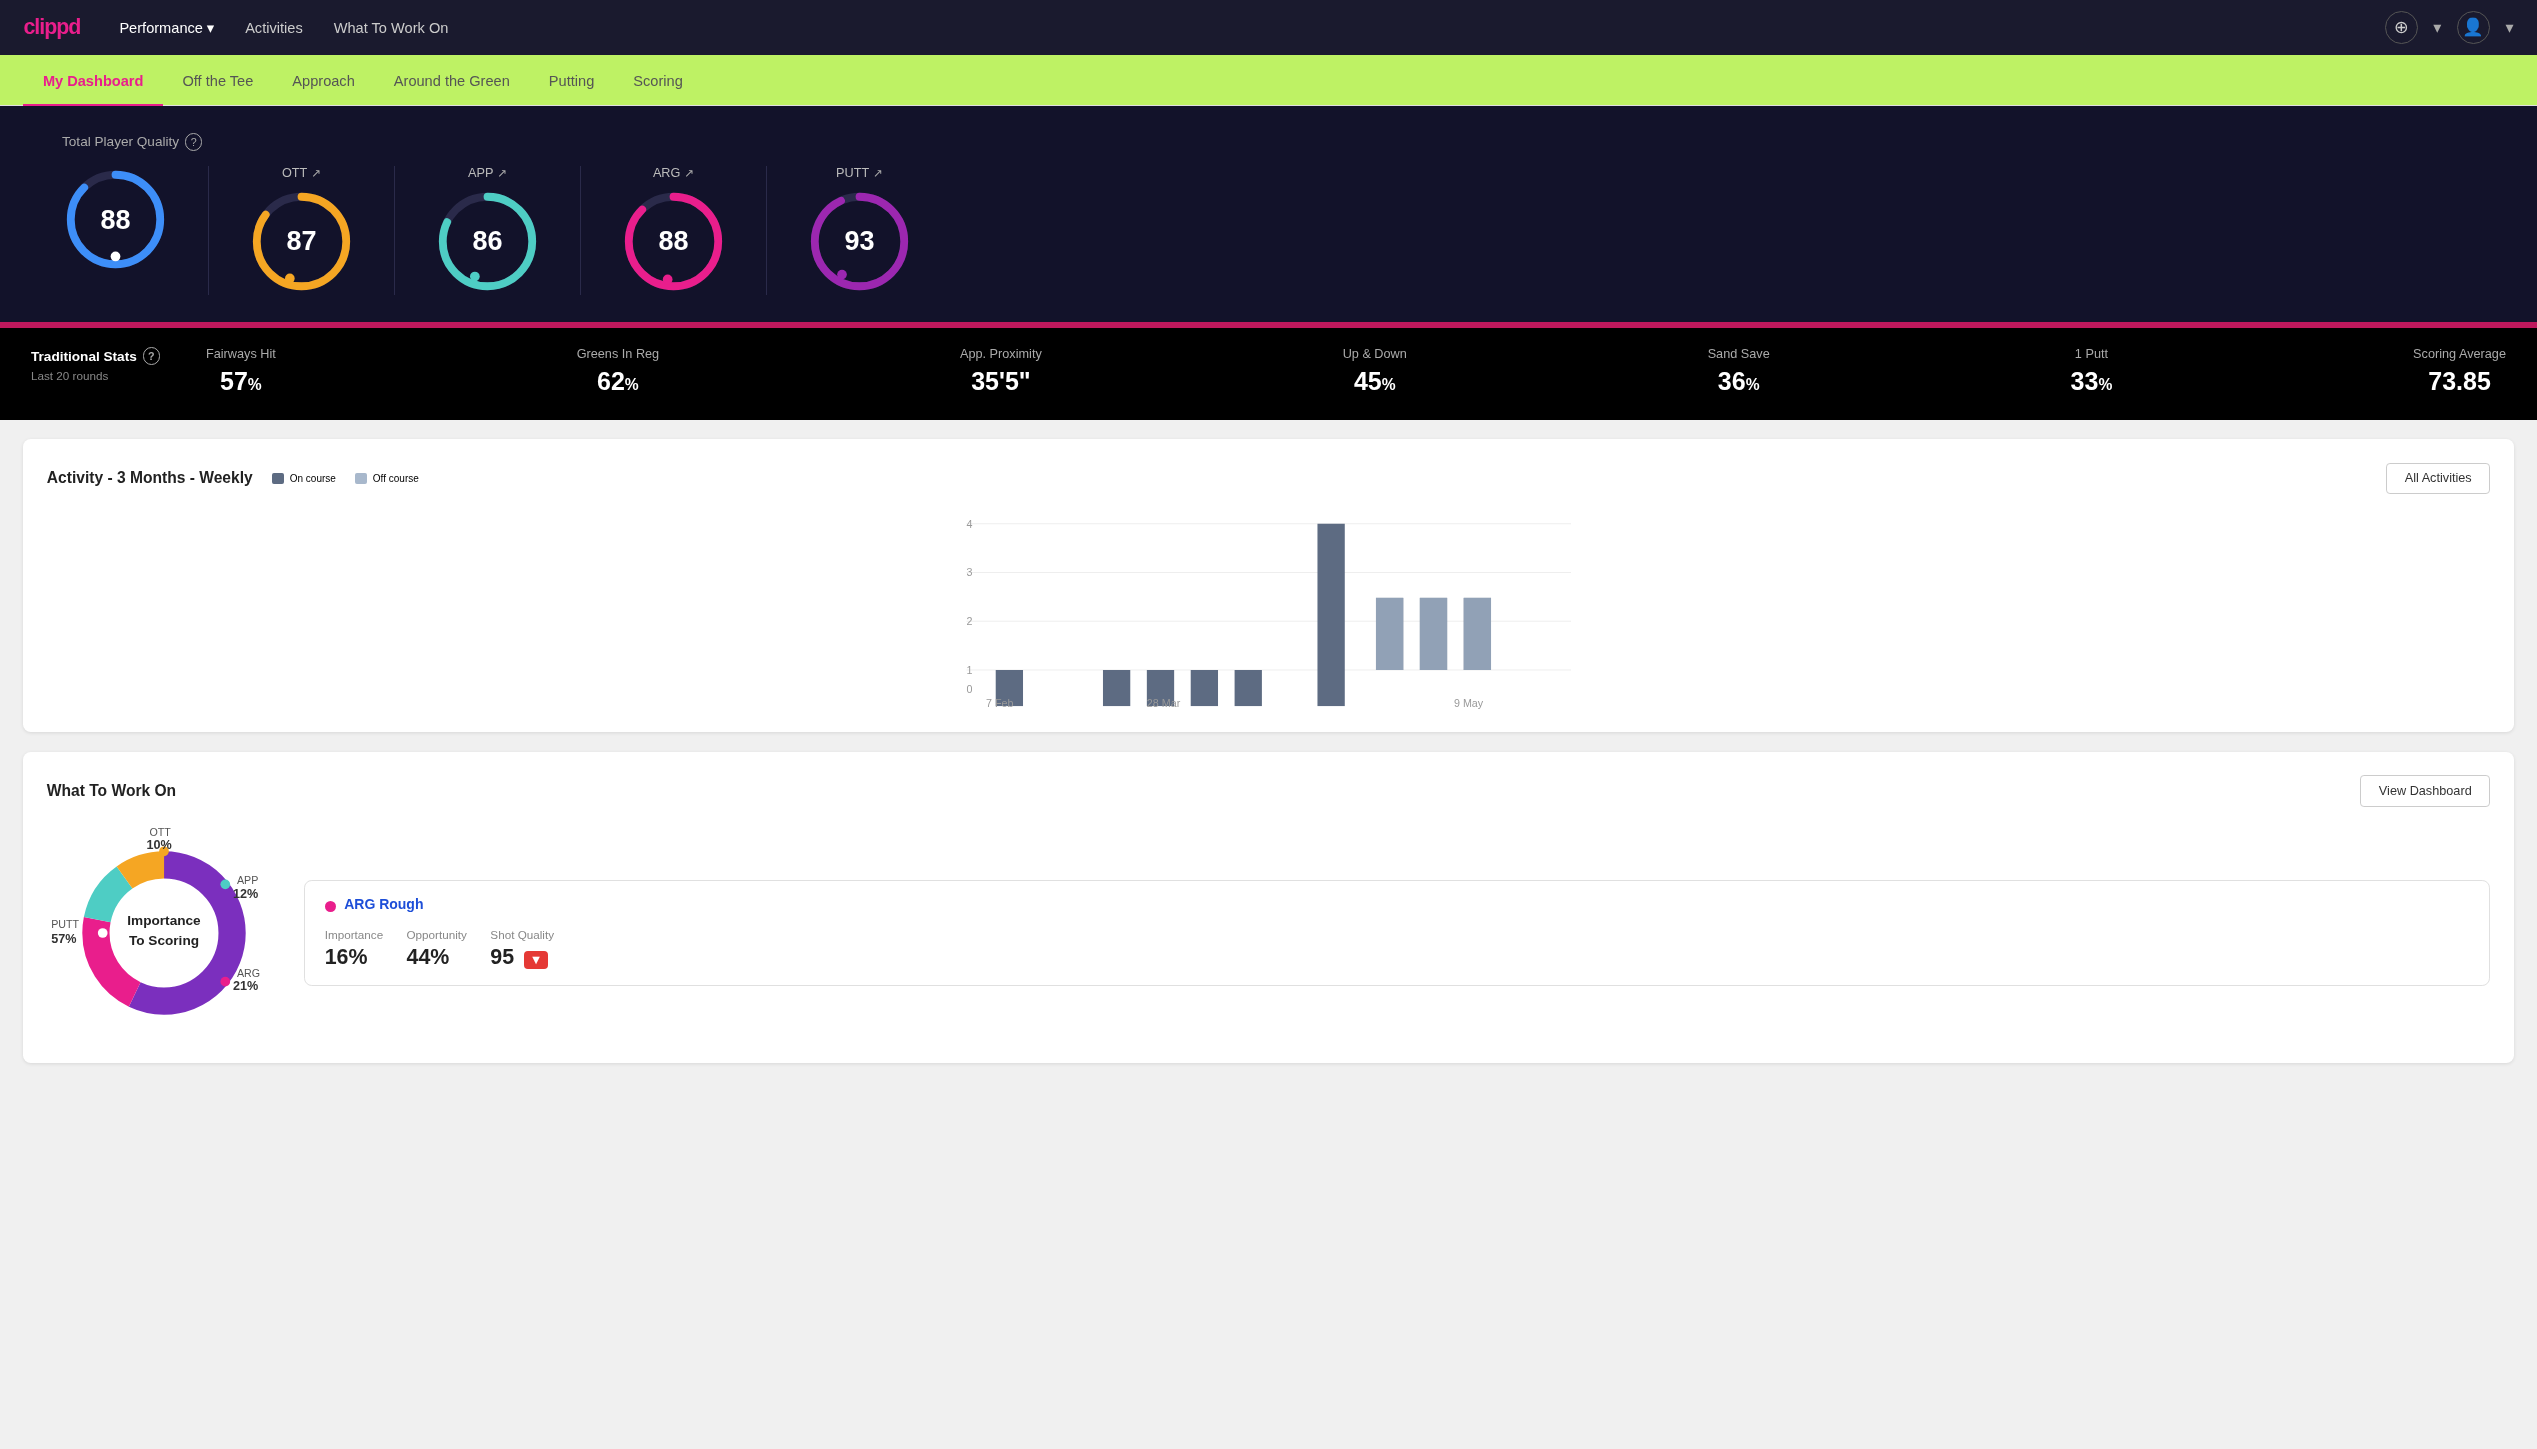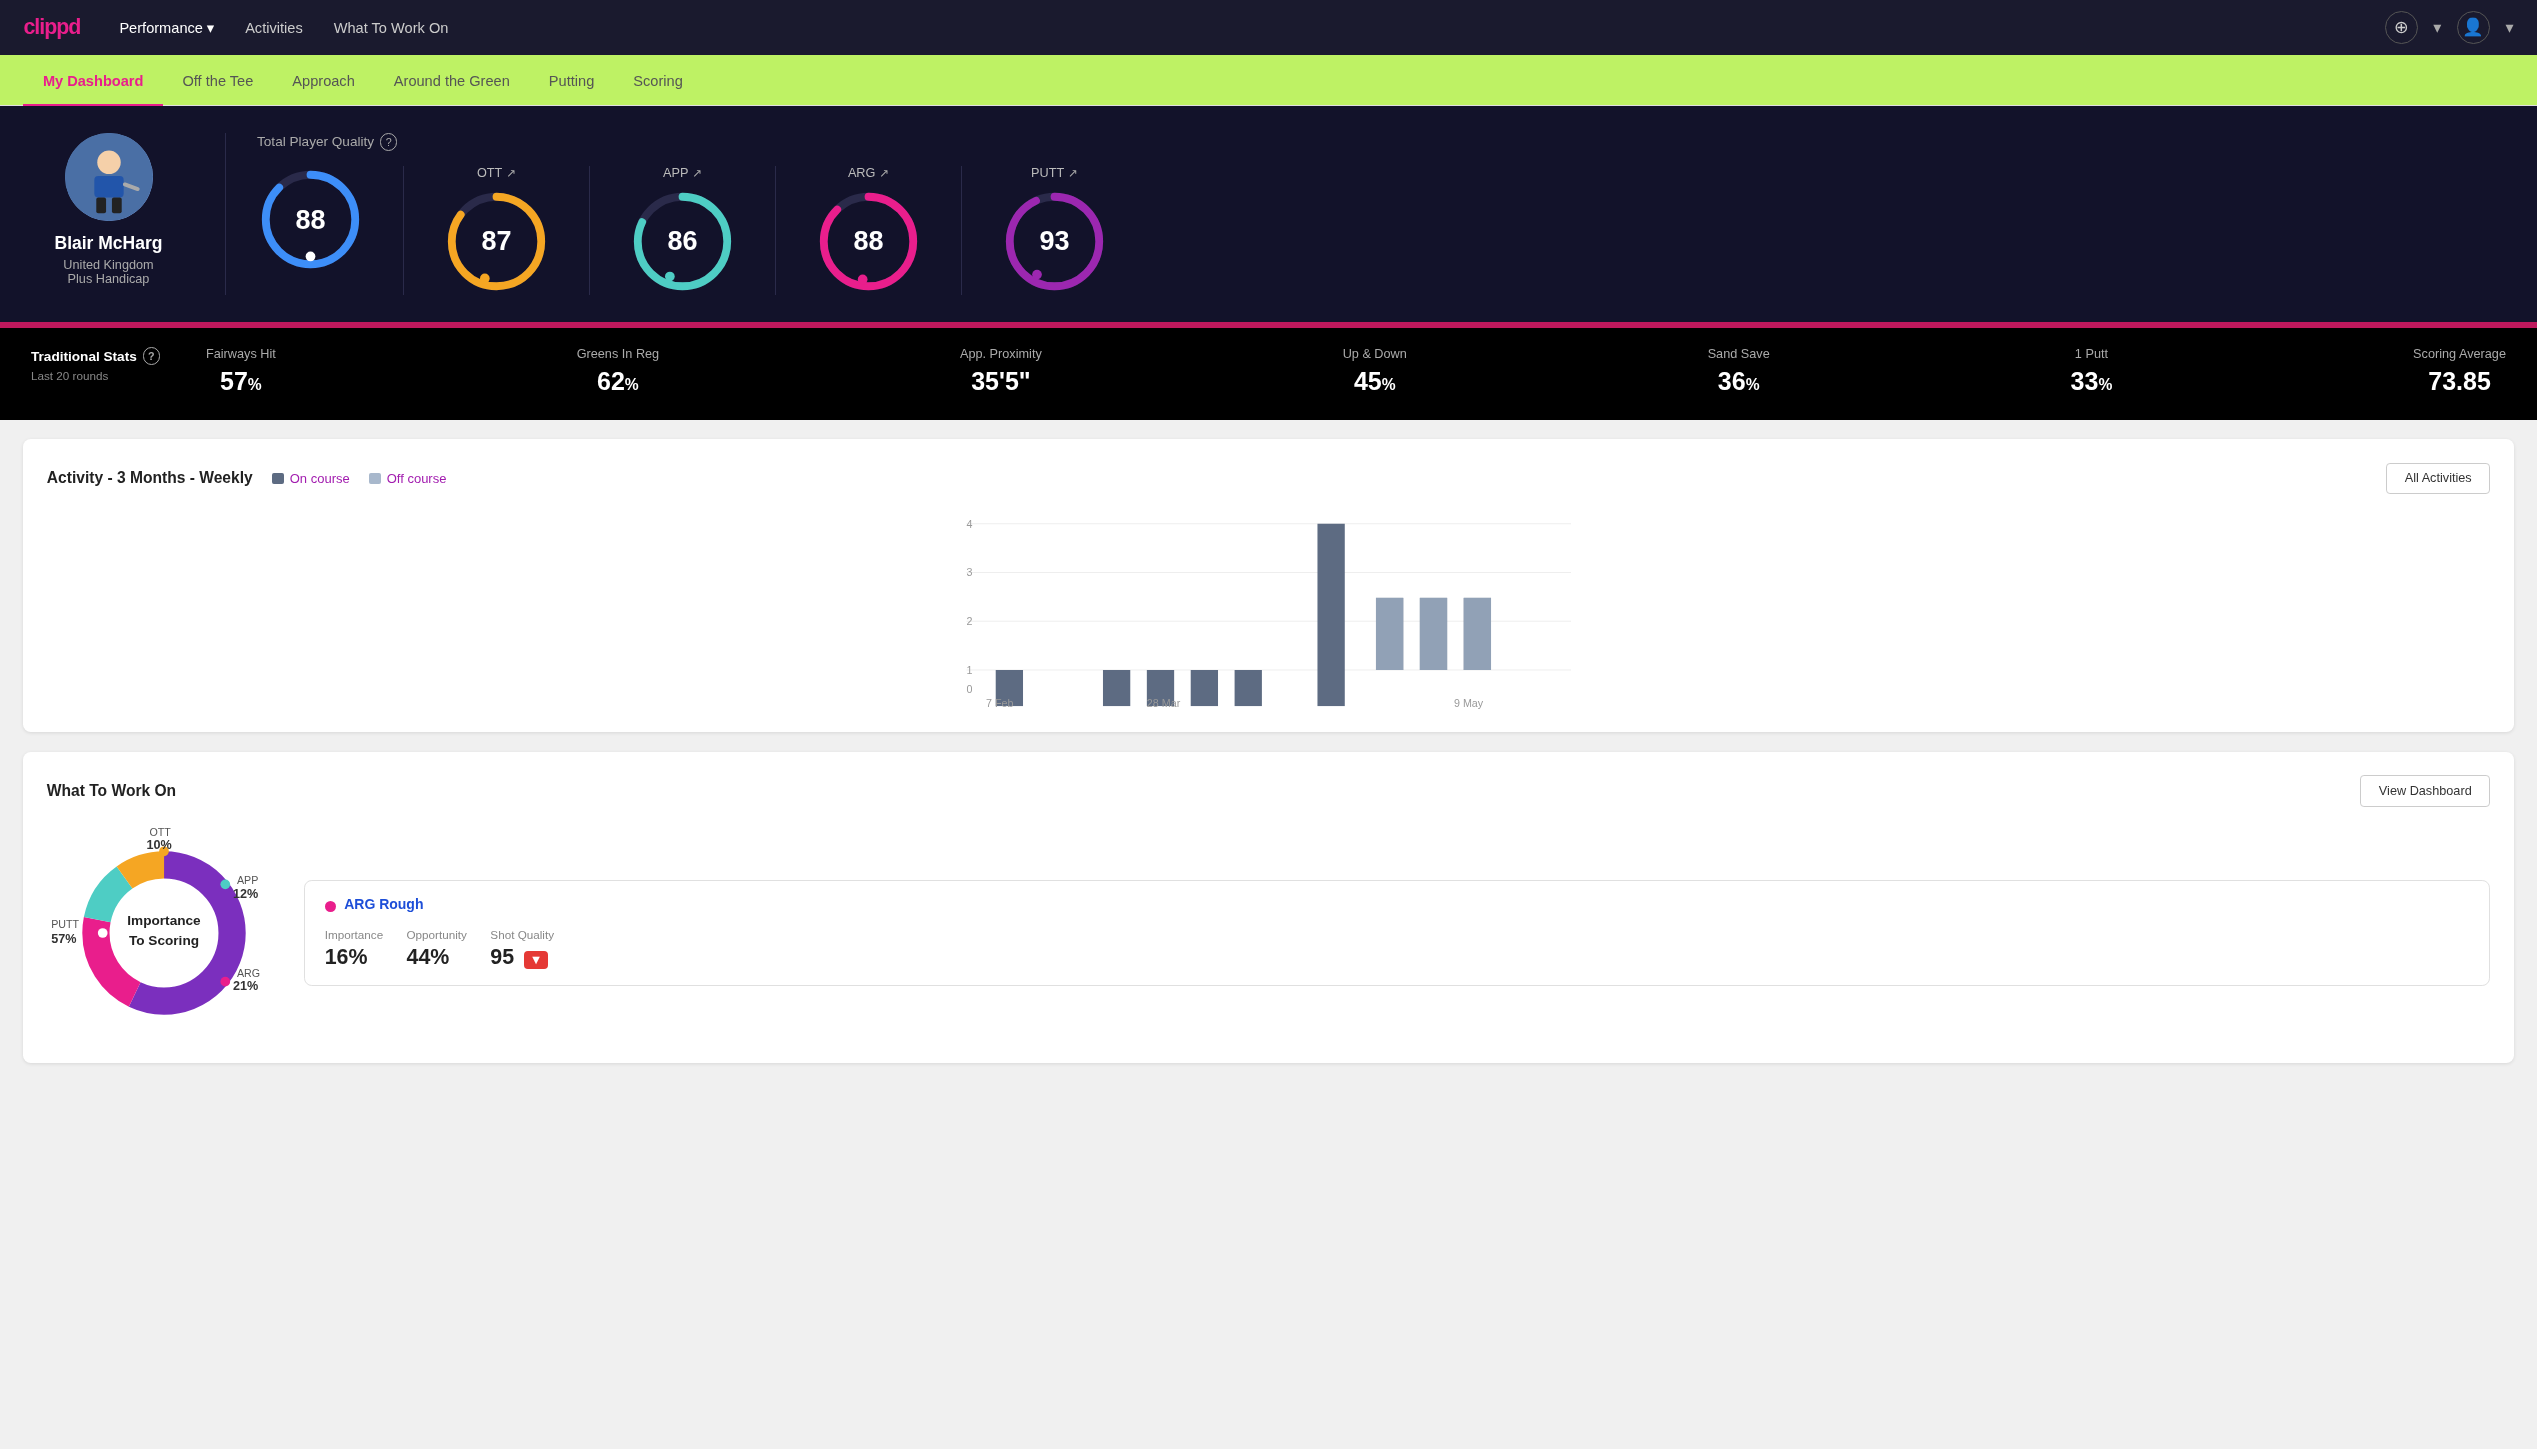--- a/index.html
+++ b/index.html
@@ -212,21 +212,21 @@
       cursor: pointer;
       color: #333;
     }
 
     
     .legend {
       display: flex;
       gap: 19.5px;
       align-items: center;
     }
-    .legend-item { display: flex; align-items: center; gap: 5.8px; font-size: 13px; color: #a21caf; }
+    .legend-item { display: flex; align-items: center; gap: 5.8px; font-size: 10px; color: #000000; }
     .legend-dot { width: 11.7px; height: 11.7px; border-radius: 1.9px; }
 
     
     .chart-area {
       position: relative;
       height: 195px;
       margin-top: 7.8px;
     }
 
     
@@ -303,36 +303,20 @@
 <div class="tabs-bar">
   <div class="tab-item active">My Dashboard</div>
   <div class="tab-item">Off the Tee</div>
   <div class="tab-item">Approach</div>
   <div class="tab-item">Around the Green</div>
   <div class="tab-item">Putting</div>
   <div class="tab-item">Scoring</div>
 </div>
 
 <div class="hero">
-  <div class="player-info">
-    <div class="avatar">
-
-      <svg width="88" height="88" viewBox="0 0 90 90">
-        <circle cx="45" cy="45" r="45" fill="#4a6fa5"></circle>
-        <circle cx="45" cy="30" r="12" fill="#f5d0a9"></circle>
-        <rect x="30" y="44" width="30" height="22" rx="4" fill="#2255aa"></rect>
-        <rect x="32" y="66" width="10" height="16" rx="2" fill="#222"></rect>
-        <rect x="48" y="66" width="10" height="16" rx="2" fill="#222"></rect>
-        <rect x="60" y="50" width="18" height="4" rx="2" fill="#aaa" transform="rotate(20 60 50)"></rect>
-      </svg>
-    </div>
-    <div class="player-name">Blair McHarg</div>
-    <div class="player-country">United Kingdom</div>
-    <div class="player-handicap">Plus Handicap</div>
-  </div>
 
   <div class="scores-section">
     <div class="total-quality-label">
       <span>Total Player Quality</span>
       <span class="help-icon">?</span>
     </div>
     <div class="score-cards">
 
       <div class="score-card">
         <div class="circle-container">

